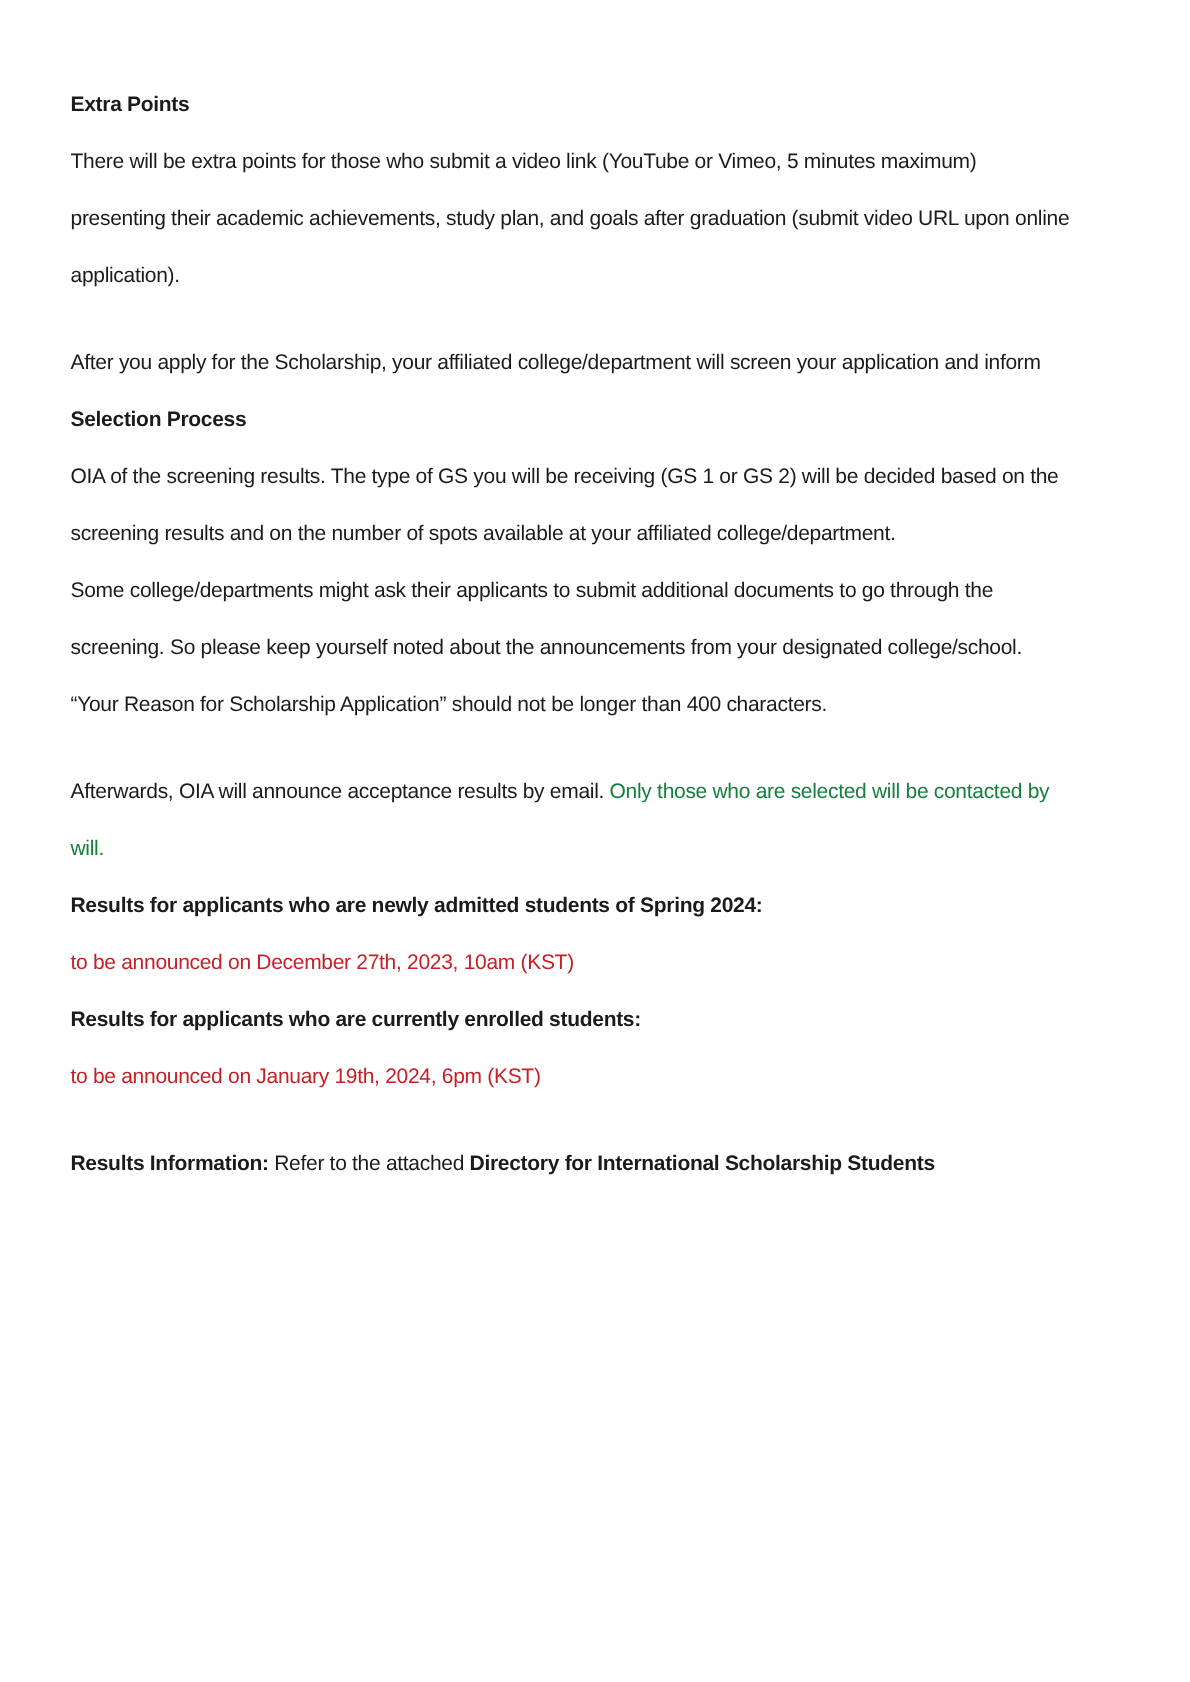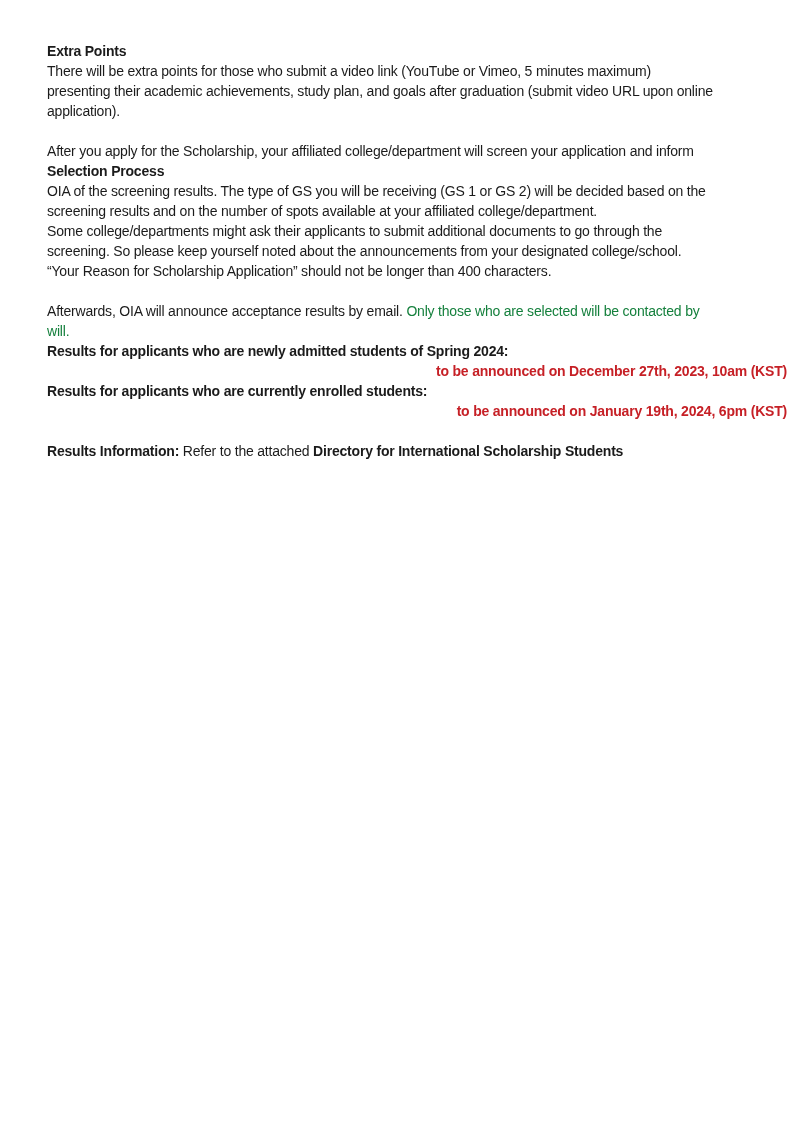--- a/index.html
+++ b/index.html
@@ -21,27 +21,28 @@
   }
   .content {
     position: absolute;
     top: 41px;
     left: 47px;
     width: 740px;
   }
   .line {
     white-space: nowrap;
     height: 20px;
+    margin-top: 18px;
   }
   .spacer {
     height: 20px;
   }
   .bold { font-weight: 700; }
   .blue { color: #15803d; }
-  .red  { color: #c62026; font-weight: 700; text-align: right; }
+  .red  { color: #c62026; font-weight: 400; }
 </style>
 </head>
 <body>
 
 <div class="page">
   <div class="content">
 
     <div class="line bold">Extra Points</div>
     <div class="line">There will be extra points for those who submit a video link (YouTube or Vimeo, 5 minutes maximum)</div>
     <div class="line">presenting their academic achievements, study plan, and goals after graduation (submit video URL upon online</div>

